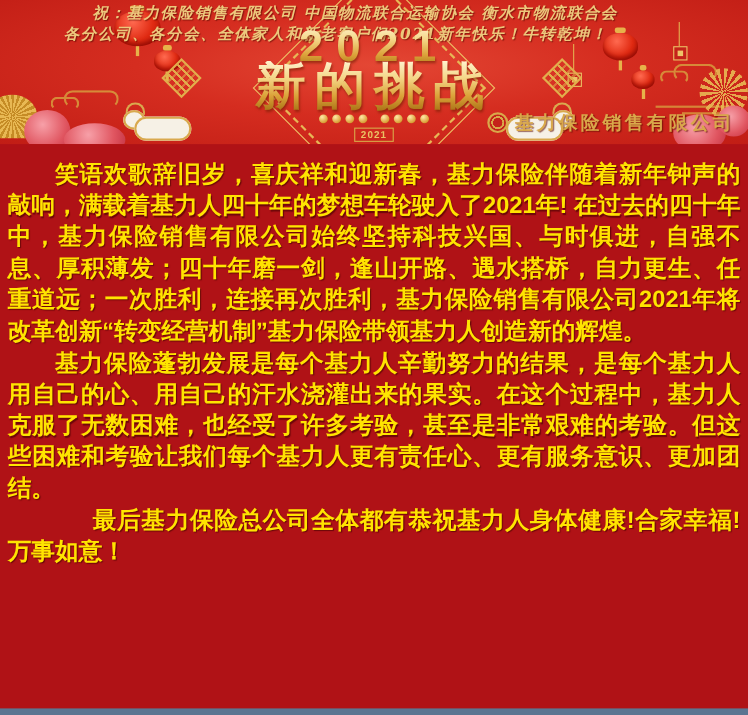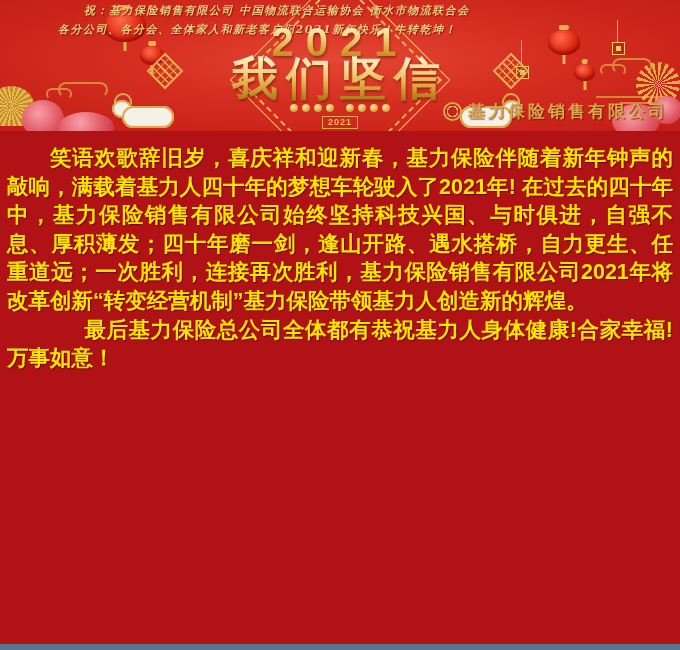--- a/index.html
+++ b/index.html
@@ -4,21 +4,21 @@
 <style>
   html,body{margin:0;padding:0;}
   body{width:680px;height:650px;overflow:hidden;background:#b01216;
        font-family:"Liberation Sans","DejaVu Sans",sans-serif;}
   .page{position:relative;width:680px;height:650px;}
 
   
   .banner{position:relative;width:680px;height:131px;overflow:hidden;
           background:radial-gradient(ellipse at 50% 45%, #e44734 0%, #d52d20 45%, #c11d15 100%);}
   .greeting{position:absolute;color:#ecc87c;font-weight:bold;font-style:italic;
-            font-size:11px;letter-spacing:1.5px;white-space:nowrap;
+            font-size:14px;letter-spacing:1.5px;white-space:nowrap;
             text-shadow:1px 1px 1px rgba(90,10,0,.6);font-family:"DejaVu Serif","Liberation Serif",serif;}
   .greeting.l1{top:3px;left:84px;}
   .greeting.l2{top:22px;left:58px;}
 
   .diamond{position:absolute;left:50%;top:80px;width:154px;height:154px;
            transform:translate(-50%,-50%) rotate(45deg);
            border:1px solid #eec467;box-shadow:0 0 0 5px rgba(0,0,0,0);}
   .diamond .inner{position:absolute;inset:5px;border:2px dashed #e7b756;}
 
   .gold-grad{background:linear-gradient(180deg,#fff3cf 0%,#f4d687 35%,#dba239 70%,#aa7316 100%);
@@ -143,21 +143,21 @@
     </div>
     <div class="ox flip" style="left:452px;top:96px;">
       <div class="horn"></div>
       <div class="head"></div>
       <div class="bodyp"></div>
     </div>
 
     <div class="greeting l1">祝：基力保险销售有限公司 中国物流联合运输协会 衡水市物流联合会</div>
     <div class="greeting l2">各分公司、各分会、全体家人和新老客户们2021新年快乐！牛转乾坤！</div>
     <div class="year gold-grad">2021</div>
-    <div class="headline gold-grad">我们坚信</div>
+    <div class="headline gold-grad">新的挑战</div>
 
     <div class="coins">
       <div class="coin"></div>
       <div class="coin"></div>
       <div class="coin"></div>
       <div class="coin"></div>
       <div class="coin gap"></div>
       <div class="coin"></div>
       <div class="coin"></div>
       <div class="coin"></div>
@@ -165,17 +165,18 @@
     <div class="mini-year">2021</div>
 
     <div class="company">
       <div class="logo"></div>
       <div class="name">基力保险销售有限公司</div>
     </div>
   </div>
 
   <div class="content">
     <p>笑语欢歌辞旧岁，喜庆祥和迎新春，基力保险伴随着新年钟声的敲响，满载着基力人四十年的梦想车轮驶入了2021年! 在过去的四十年中，基力保险销售有限公司始终坚持科技兴国、与时俱进，自强不息、厚积薄发；四十年磨一剑，逢山开路、遇水搭桥，自力更生、任重道远；一次胜利，连接再次胜利，基力保险销售有限公司2021年将改革创新“转变经营机制”基力保险带领基力人创造新的辉煌。</p>
+    <p>基力保险蓬勃发展是每个基力人辛勤努力的结果，是每个基力人用自己的心、用自己的汗水浇灌出来的果实。在这个过程中，基力人克服了无数困难，也经受了许多考验，甚至是非常艰难的考验。但这些困难和考验让我们每个基力人更有责任心、更有服务意识、更加团结。</p>
     <p class="closing">最后基力保险总公司全体都有恭祝基力人身体健康!合家幸福!万事如意！</p>
   </div>
 
   <div class="footer-bar"></div>
 </div>
 
 </body></html>

